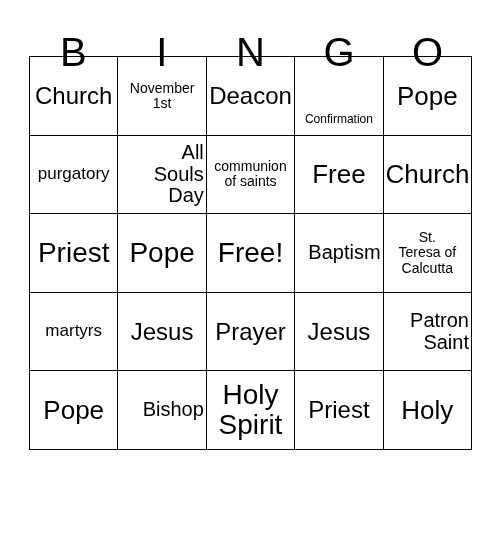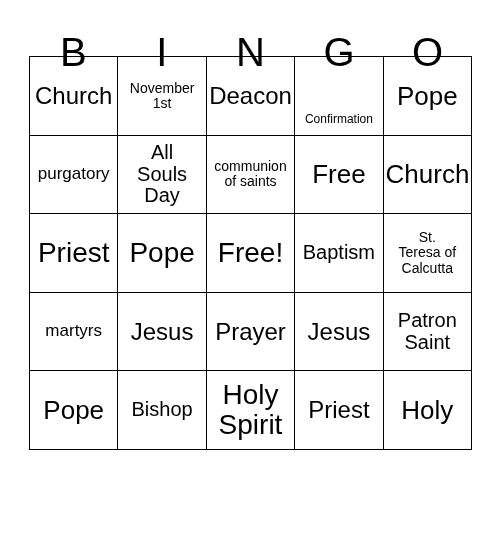--- a/index.html
+++ b/index.html
@@ -69,21 +69,21 @@
   .cell-text {
     display: block;
     width: 100%;
     line-height: 1.08;
     white-space: pre-line;
   }
   
   .fs-xl  { font-size: 26px; }
   .fs-lg  { font-size: 28px; }
   .fs-md  { font-size: 24px; }
-  .fs-sm  { font-size: 20px; }
+  .fs-sm  { font-size: 20px; text-align: right; }
   .fs-xs  { font-size: 17px; text-align: center; }
   .fs-xxs { font-size: 14px; }
   .fs-tiny{ font-size: 12px; margin-top: 48px; }
 </style>
 </head>
 <body>
 
 <div id="card">
 
   <div id="header-row">

